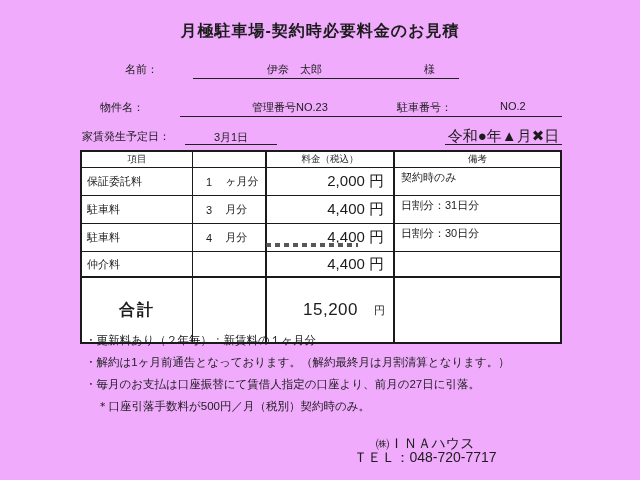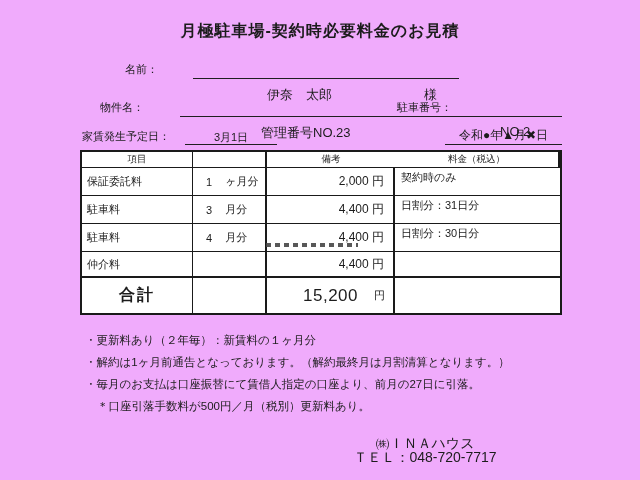--- a/index.html
+++ b/index.html
@@ -16,62 +16,62 @@
 
   
   #title {
     top: 21px; left: 0; width: 640px;
     text-align: center;
     font-size: 16px; font-weight: 700; letter-spacing: 1px;
   }
 
   
   .flabel { font-size: 11px; white-space: nowrap; }
-  .fvalue { font-size: 13px; white-space: nowrap; margin-top: 24px; }
+  .fvalue { font-size: 11px; white-space: nowrap; }
   .uline { border-bottom: 1.6px solid #1f1f1f; }
 
   #name-label   { top: 62px;  left: 125px; }
   #name-line    { top: 60px;  left: 193px; width: 266px; height: 19px; }
   #name-value   { top: 62px;  left: 267px; }
   #name-sama    { top: 62px;  left: 424px; }
 
   #prop-label   { top: 100px; left: 100px; }
   #prop-line    { top: 98px;  left: 180px; width: 382px; height: 19px; }
-  #prop-value   { top: 100px; left: 261px; }
+  #prop-value   { top: 100px; left: 252px; }
   #park-label   { top: 100px; left: 397px; }
   #park-value   { top: 100px; left: 500px; }
 
   #rent-label   { top: 129px; left: 82px; }
   #rent-line    { top: 127px; left: 185px; width: 92px; height: 18px; text-align: center; }
   #rent-value   { font-size: 11px; }
-  #issue-date   { top: 127px; left: 445px; width: 117px; height: 18px; text-align: center; font-size: 12px; }
+  #issue-date   { top: 127px; left: 445px; width: 117px; height: 18px; text-align: center; font-size: 15px; }
 
   
   #fee-table {
-    top: 150px; left: 80px; width: 482px; height: 165px;
+    top: 150px; left: 80px; width: 482px; height: 194px;
     border: 2px solid #1a1a1a;
     display: grid;
     grid-template-columns: 111px 74px 128px 1fr;
     grid-template-rows: 16px 28px 28px 28px 26px 1fr;
     background: #fff;
   }
   .cell {
     border-right: 1px solid #1a1a1a;
     border-bottom: 1px solid #1a1a1a;
     display: flex; align-items: center;
     font-size: 11px; white-space: nowrap; overflow: hidden;
   }
   .cell.c2, .cell.c3 { border-right-width: 2px; }
   .cell.c4 { border-right: none; }
   .cell.rlast { border-bottom: none; }
   .cell.thickb { border-bottom-width: 2px; }
   .hcell { font-size: 9.5px; justify-content: center; }
   .item-cell { padding-left: 5px; }
   .qty-cell  { padding-left: 13px; gap: 13px; }
-  .fee-cell  { justify-content: flex-end; padding-right: 9px; font-size: 12px; }
+  .fee-cell  { justify-content: flex-end; padding-right: 9px; font-size: 15px; }
   .note-cell { align-items: flex-start; padding: 2px 0 0 6px; }
   .total-label-cell { justify-content: center; font-size: 16px; font-weight: 700; letter-spacing: 2px; }
   .total-fee-cell { justify-content: flex-end; padding-right: 8px; gap: 16px; }
   .total-amount { font-size: 17px; letter-spacing: 0.5px; }
   .total-unit { font-size: 11px; }
 
   
   #ants {
     top: 243px; left: 266px; width: 92px; height: 4px;
     background: repeating-linear-gradient(90deg, #454545 0 5px, #ffffff 5px 9px);
@@ -106,22 +106,22 @@
   <div id="park-value" class="abs fvalue">NO.2</div>
 
   <div id="rent-label" class="abs flabel">家賃発生予定日：</div>
   <div id="rent-line" class="abs uline"><span id="rent-value">3月1日</span></div>
   <div id="issue-date" class="abs uline">令和●年▲月✖日</div>
 
   <div id="fee-table" class="abs">
 
     <div class="cell hcell c1">項目</div>
     <div class="cell hcell c2"></div>
+    <div class="cell hcell c3">料金（税込）</div>
     <div class="cell hcell c4">備考</div>
-    <div class="cell hcell c3">料金（税込）</div>
 
     <div class="cell item-cell c1">保証委託料</div>
     <div class="cell qty-cell c2">
         <span>1</span>
         <span>ヶ月分</span>
       </div>
     <div class="cell fee-cell c3">2,000 円</div>
     <div class="cell note-cell c4">契約時のみ</div>
 
     <div class="cell item-cell c1">駐車料</div>
@@ -156,21 +156,21 @@
       </div>
     <div class="cell c4 rlast"></div>
   </div>
 
   <div id="ants" class="abs"></div>
 
   <div id="notes" class="abs">
     <div class="note">・更新料あり（２年毎）：新賃料の１ヶ月分</div>
     <div class="note">・解約は1ヶ月前通告となっております。（解約最終月は月割清算となります。）</div>
     <div class="note">・毎月のお支払は口座振替にて賃借人指定の口座より、前月の27日に引落。</div>
-    <div class="note indent">＊口座引落手数料が500円／月（税別）更新料あり。</div>
+    <div class="note indent">＊口座引落手数料が500円／月（税別）契約時のみ。</div>
   </div>
 
   <div id="footer" class="abs">
     <div class="fline">㈱ＩＮＡハウス</div>
     <div class="fline">ＴＥＬ：048-720-7717</div>
   </div>
 
 </div>
 
 </body></html>

